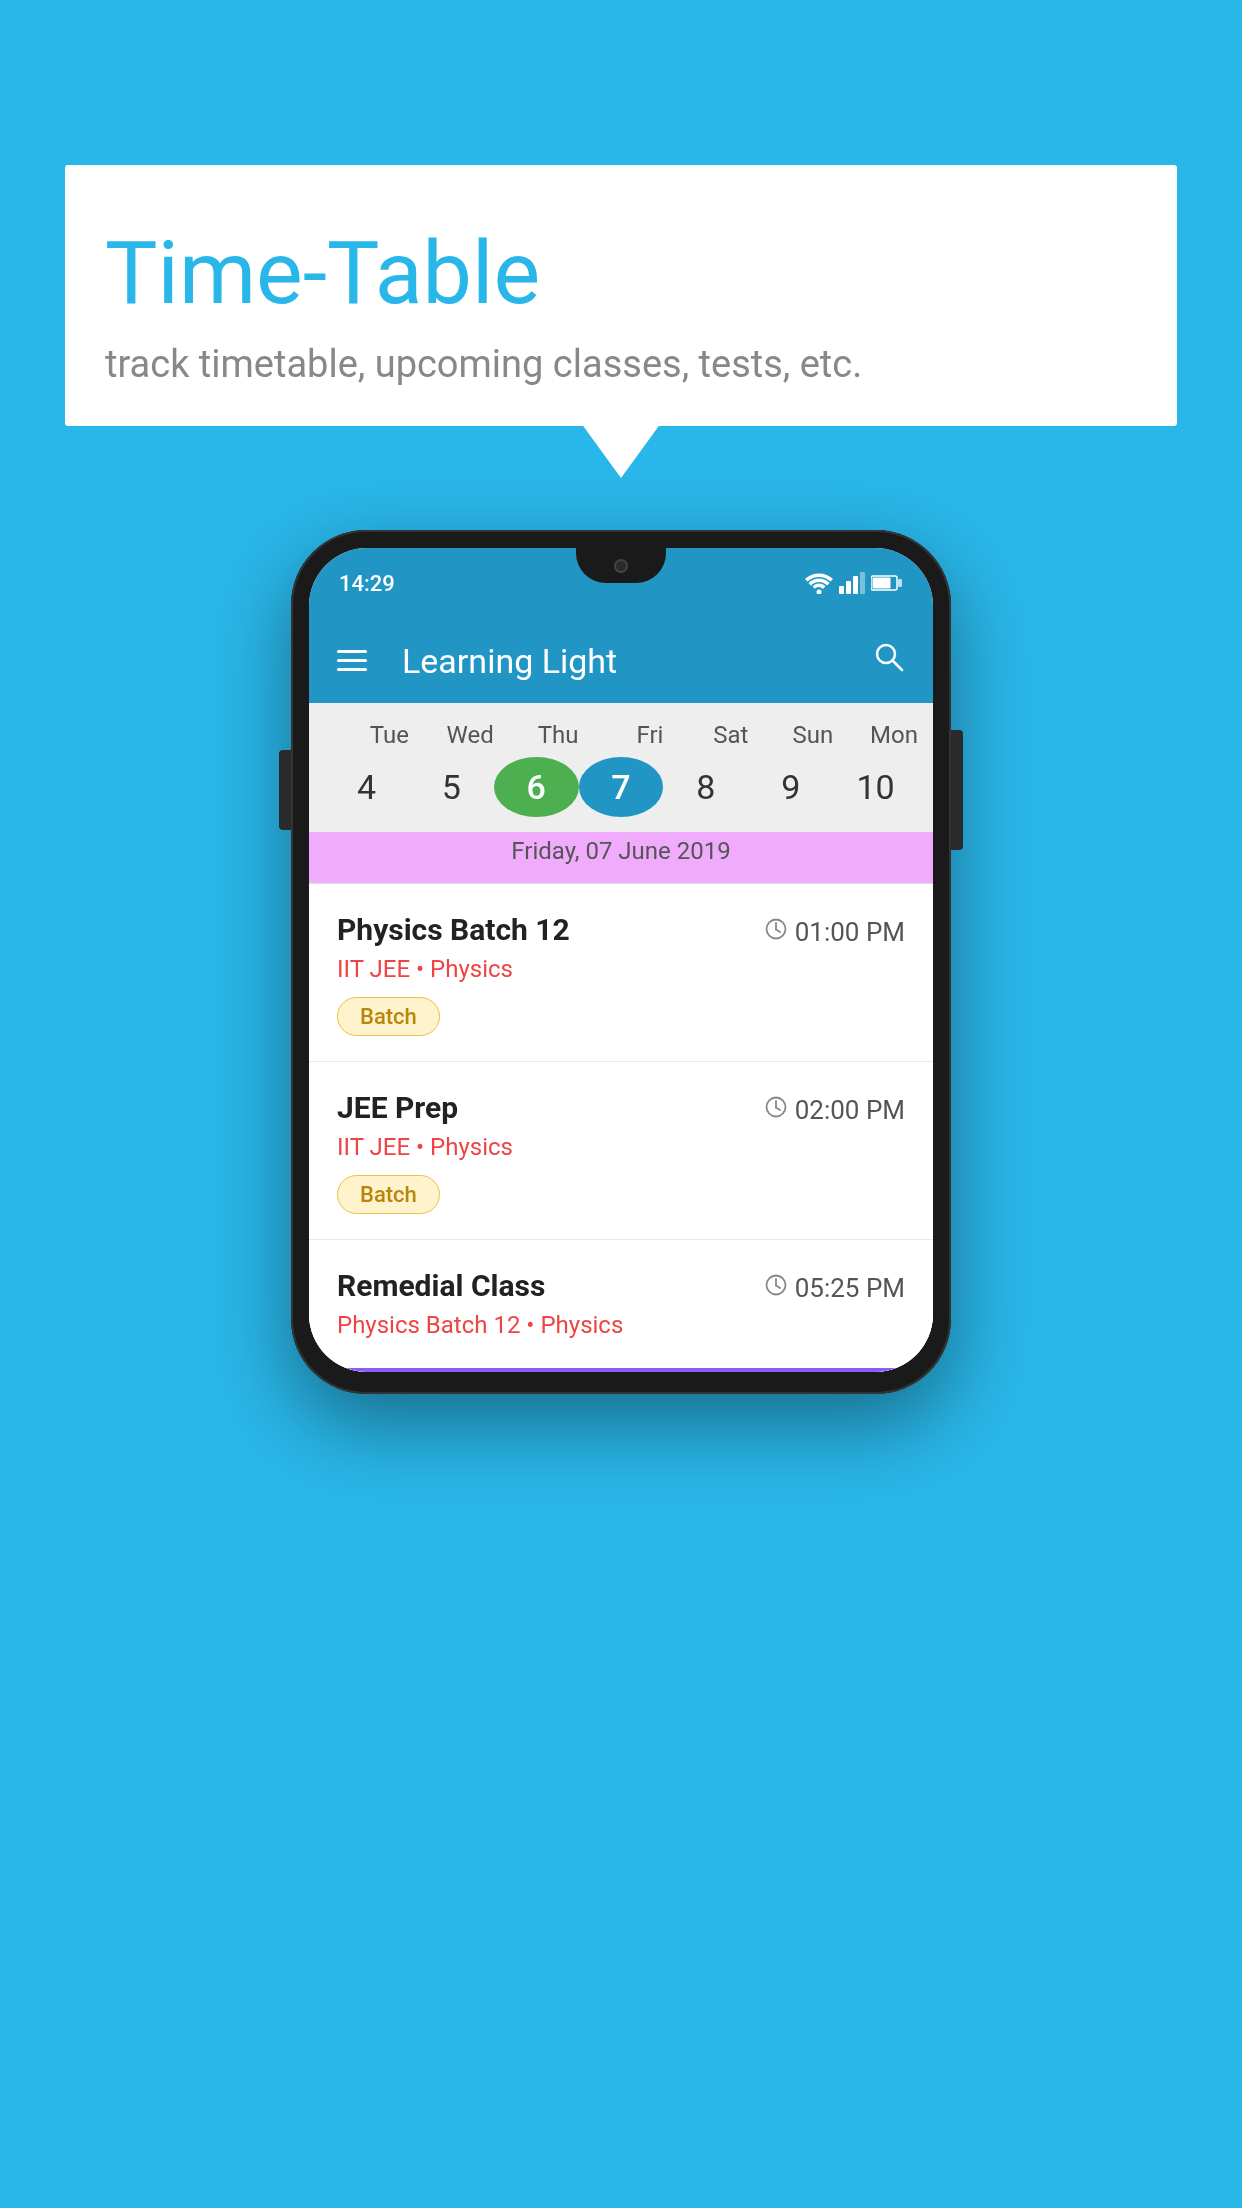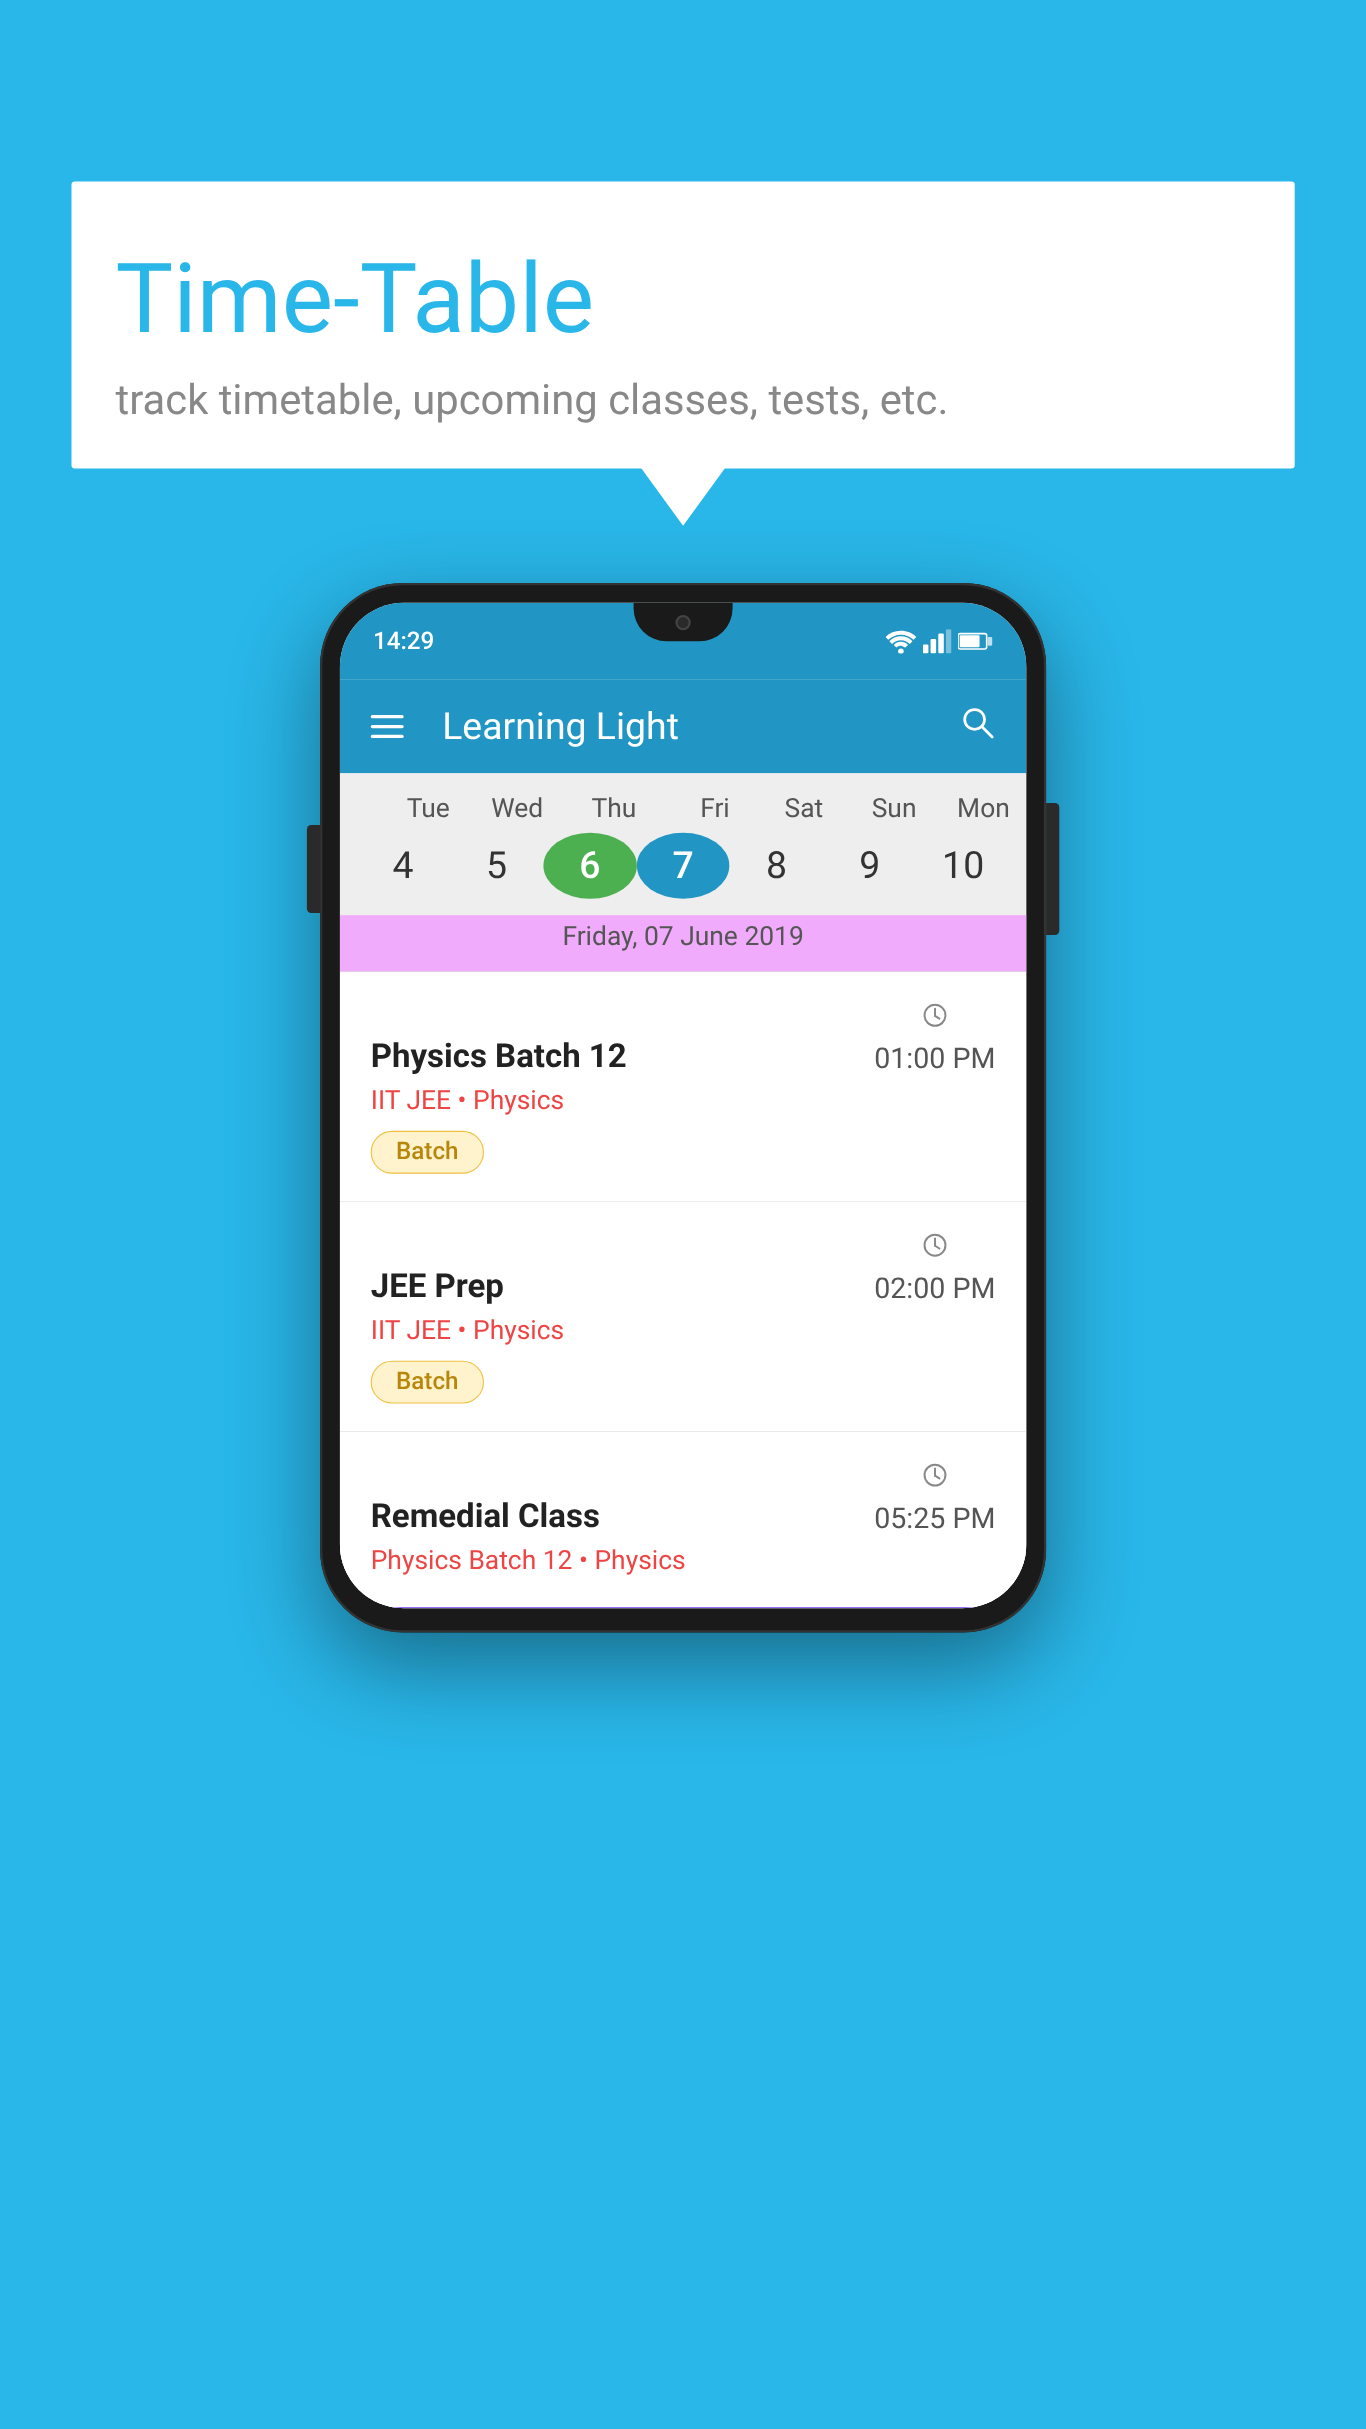--- a/index.html
+++ b/index.html
@@ -278,21 +278,20 @@
       font-weight: 700;
       color: #222;
     }
 
     .schedule-time {
       display: flex;
       align-items: center;
       gap: 8px;
       font-size: 26px;
       color: #555;
-      flex-direction: column;
     }
 
     .clock-icon {
       font-size: 24px;
       color: #888;
     }
 
     .schedule-meta {
       font-size: 24px;
       color: #ef4444;
@@ -307,21 +306,21 @@
       border-radius: 20px;
       padding: 6px 22px;
       font-size: 22px;
       font-weight: 500;
     }
 
     
     .schedule-item-partial {
       padding: 28px 28px 15px;
       background: white;
-      border-bottom: 1px solid #8b5cf6;
+      border-bottom: 4px solid #8b5cf6;
     }
 
   </style>
 </head>
 <body>
 
 <div class="speech-bubble-container">
   <div class="speech-bubble">
     <div class="bubble-title">Time-Table</div>
     <div class="bubble-subtitle">track timetable, upcoming classes, tests, etc.</div>

